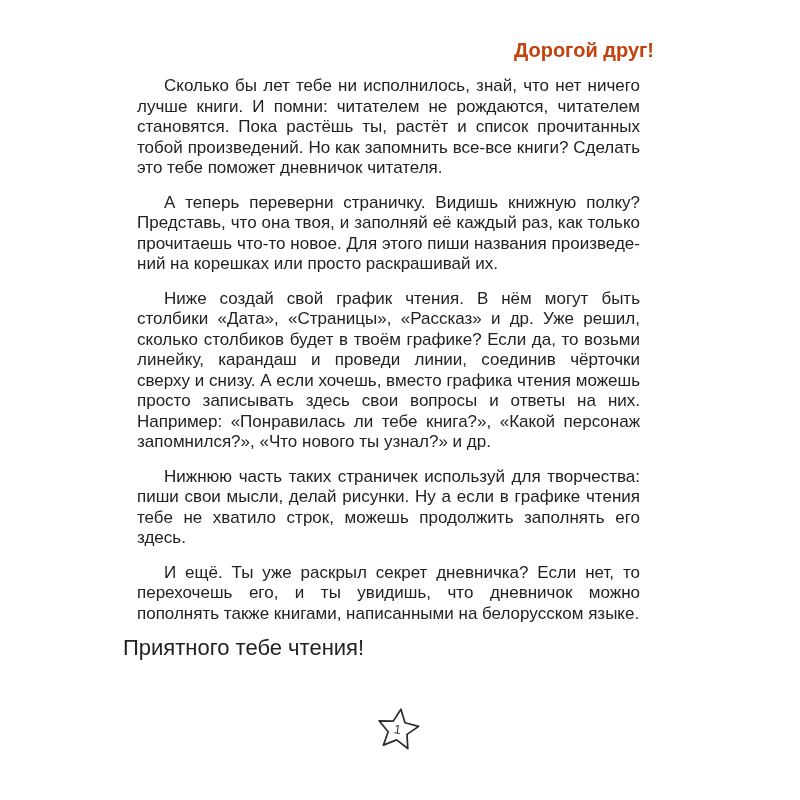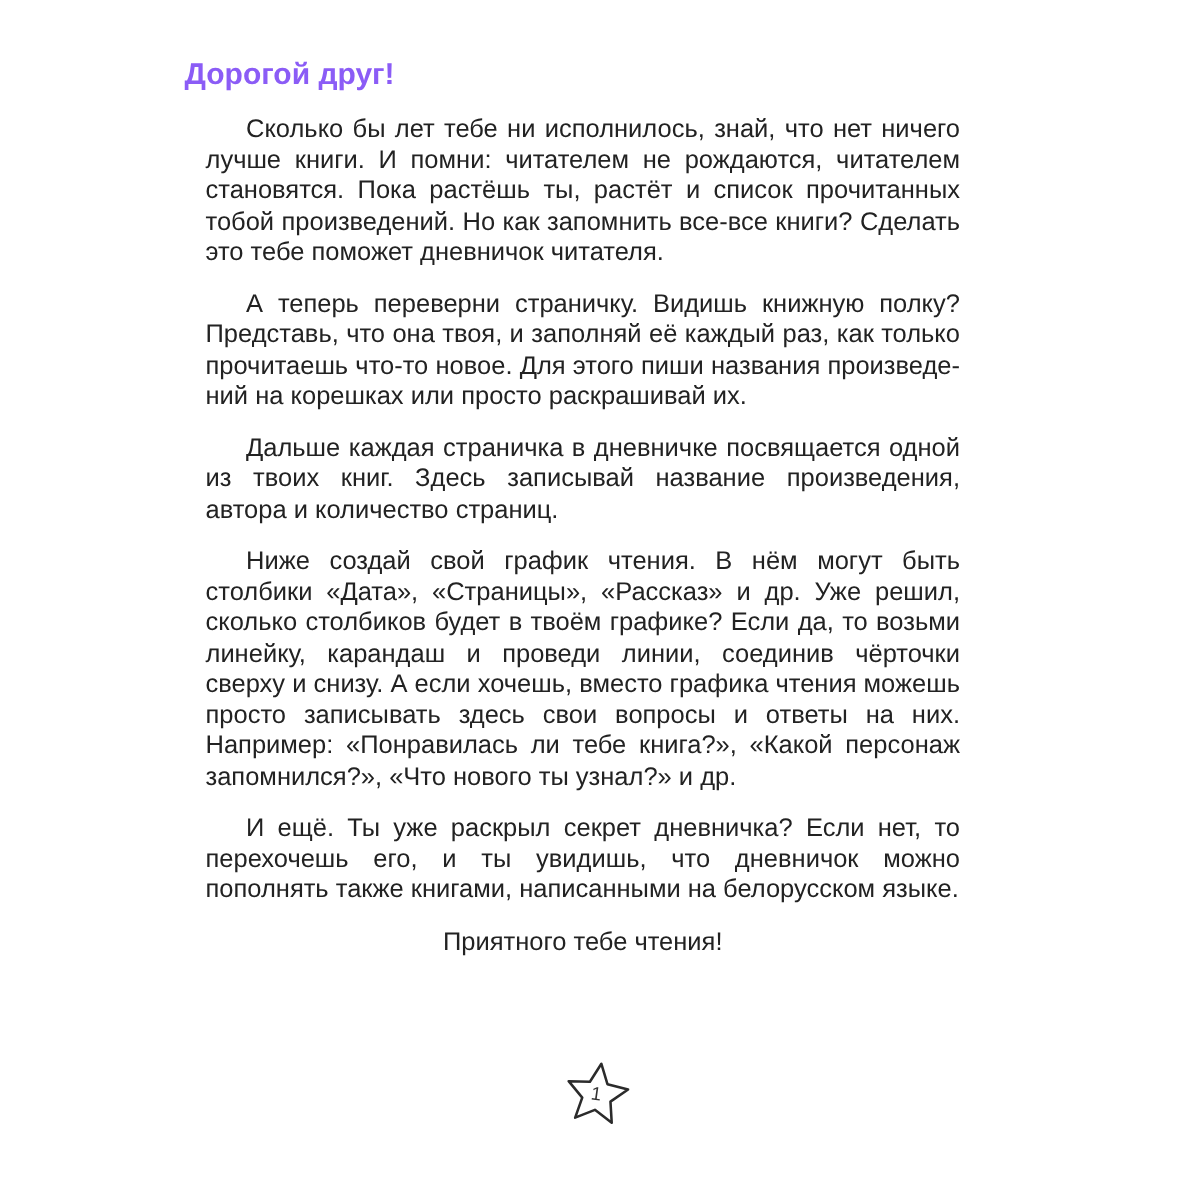--- a/index.html
+++ b/index.html
@@ -19,37 +19,37 @@
   .content {
     position: absolute;
     left: 123px;
     top: 38px;
     width: 531px;
   }
   .title {
     font-size: 20px;
     line-height: 24px;
     font-weight: 700;
-    text-align: left;
+    text-align: right;
     margin: 0 0 14px 0;
-    color: #8b5cf6;
+    color: #c2410c;
   }
   p.body {
     font-size: 17px;
     line-height: 20.5px;
     text-align: justify;
     text-indent: 27px;
     margin: 14px;
     -webkit-hyphens: manual;
     hyphens: manual;
   }
   p.closing {
-    font-size: 17px;
+    font-size: 22px;
     line-height: 20.5px;
-    text-align: center;
+    text-align: left;
     text-indent: 0;
     margin: 10px 0 0 0;
   }
   .pagenum {
     position: absolute;
     left: 368px;
     top: 700px;
     width: 60px;
     height: 60px;
   }
@@ -60,22 +60,22 @@
   }
 </style>
 </head>
 <body>
 
 <div class="page">
   <div class="content">
     <h1 class="title">Дорогой друг!</h1>
     <p class="body">Сколько бы лет тебе ни исполнилось, знай, что нет ничего лучше книги. И помни: читателем не рождаются, читателем ста­новятся. Пока растёшь ты, растёт и список прочитанных тобой произведений. Но как запомнить все-все книги? Сделать это тебе поможет дневничок читателя.</p>
     <p class="body">А теперь переверни страничку. Видишь книжную полку? Представь, что она твоя, и заполняй её каждый раз, как только прочитаешь что-то новое. Для этого пиши названия произведе­ний на корешках или просто раскрашивай их.</p>
-    <p class="body">Дальше каждая страничка в дневничке посвящается одной из твоих книг. Здесь записывай название произведения, автора и количество страниц.</p>
     <p class="body">Ниже создай свой график чтения. В нём могут быть столбики «Дата», «Страницы», «Рассказ» и др. Уже решил, сколько столби­ков будет в твоём графике? Если да, то возьми линейку, каран­даш и проведи линии, соединив чёрточки сверху и снизу. А если хочешь, вместо графика чтения можешь просто записывать здесь свои вопросы и ответы на них. Например: «Понравилась ли тебе книга?», «Какой персонаж запомнился?», «Что нового ты узнал?» и др.</p>
+    <p class="body">Нижнюю часть таких страничек используй для творчества: пи­ши свои мысли, делай рисунки. Ну а если в графике чтения тебе не хватило строк, можешь продолжить заполнять его здесь.</p>
     <p class="body">И ещё. Ты уже раскрыл секрет дневничка? Если нет, то пере­хочешь его, и ты увидишь, что дневничок можно пополнять также книгами, написанными на белорусском языке.</p>
     <p class="closing">Приятного тебе чтения!</p>
   </div>
 
   <div class="pagenum">
     <svg width="60" height="60" viewBox="0 0 60 60">
       <g transform="rotate(8 30 30)">
         <path d="M30,9 L35.9,21.9 L50,23.5 L39.5,33.1 L42.3,47 L30,40 L17.7,47 L20.5,33.1 L10,23.5 L24.1,21.9 Z" fill="#ffffff" stroke="#2b2b2b" stroke-width="1.7" stroke-linejoin="round"></path>
         <text x="29.5" y="33.5" text-anchor="middle" font-size="12.5" fill="#333333" font-family="Liberation Sans, sans-serif">1</text>
       </g>

